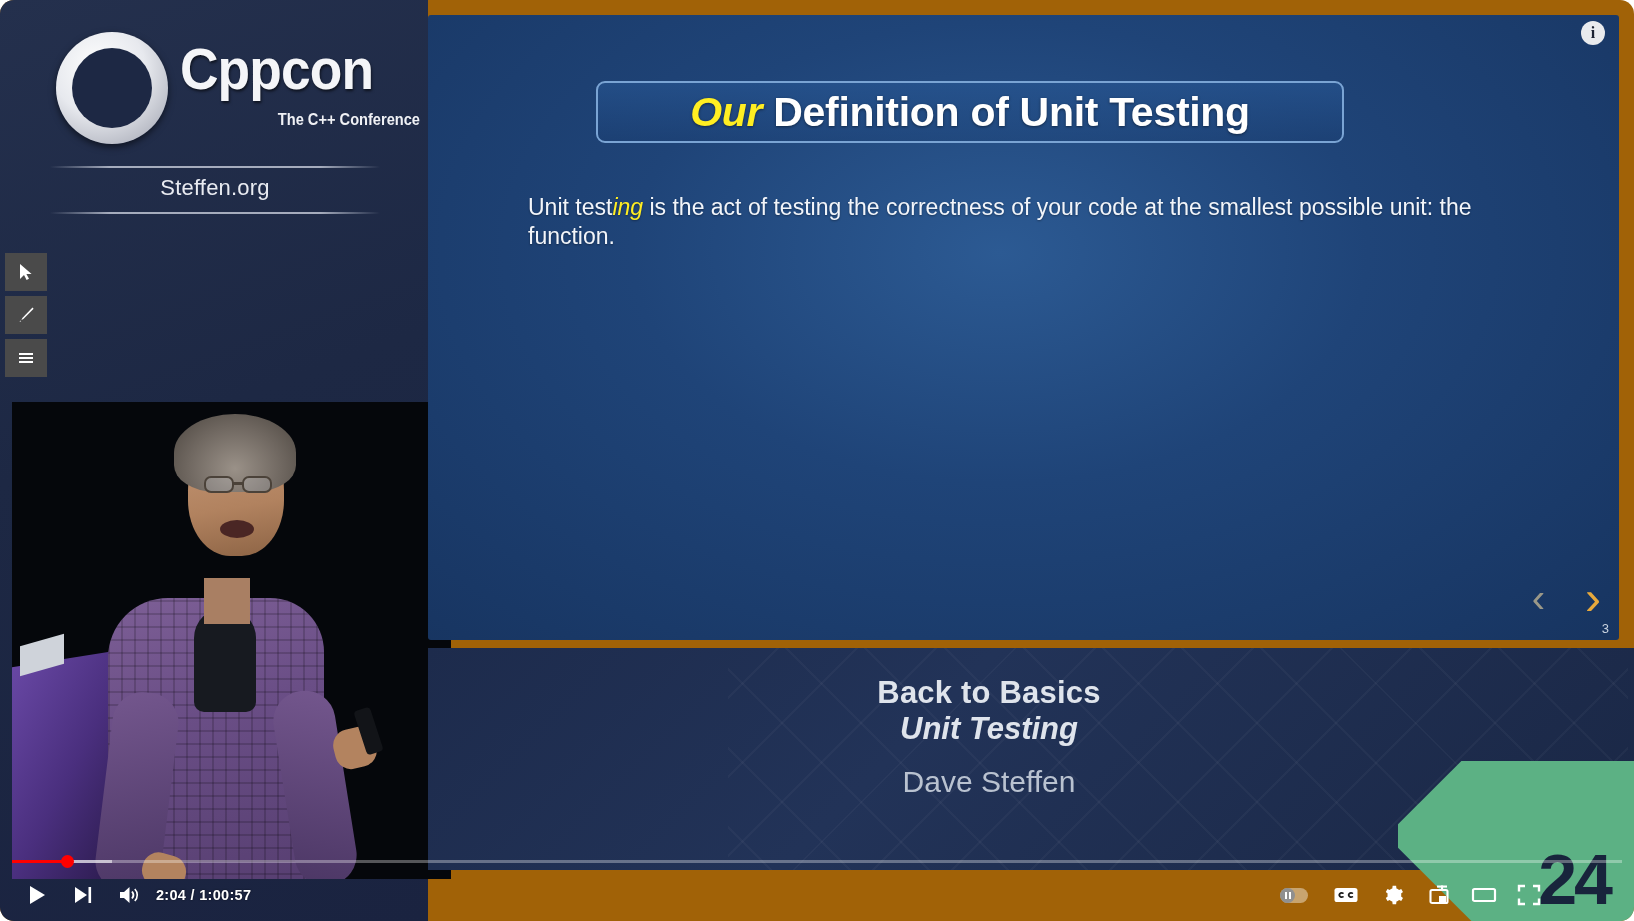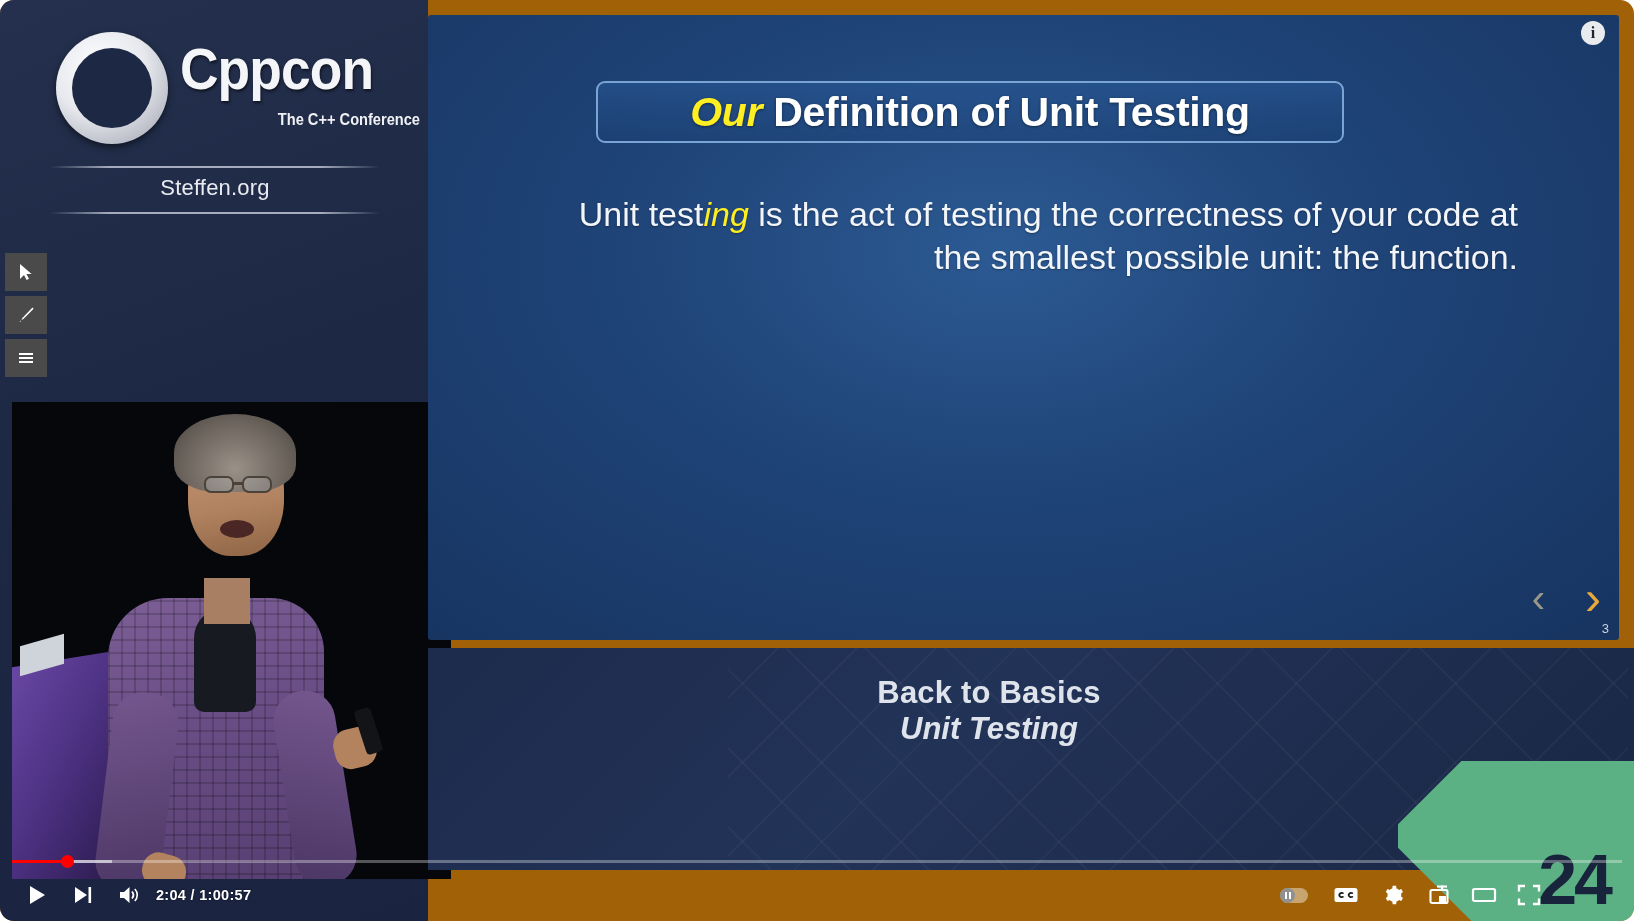--- a/index.html
+++ b/index.html
@@ -258,22 +258,22 @@
   }
   #slide-title {
     font-size: 41px; font-weight: bold; color: #ffffff;
     white-space: nowrap; letter-spacing: -.3px;
     text-shadow: 0 1px 3px rgba(0,0,0,.45);
   }
   #slide-title .em { color: #ffee22; font-style: italic; }
   #slide-body {
     position: absolute; left: 100px; top: 178px;
     width: 990px;
-    text-align: right;
-    font-size: 34px; color: #f2f5fa;
+    text-align: left;
+    font-size: 23px; color: #f2f5fa;
     line-height: 1.26;
     text-shadow: 0 1px 2px rgba(0,0,0,.35);
   }
   #slide-body .em { color: #ffee22; font-style: italic; }
 
   #slide-nav-prev {
     position: absolute; right: 74px; bottom: 22px;
     font-size: 40px; color: rgba(205,190,150,.72);
     font-family: "Liberation Sans", sans-serif;
     cursor: pointer; line-height: 1;
@@ -417,20 +417,21 @@
         <rect x="3" y="3" width="14" height="2" fill="#ffffff"></rect>
         <rect x="3" y="7" width="14" height="2" fill="#ffffff"></rect>
         <rect x="3" y="11" width="14" height="2" fill="#ffffff"></rect>
       </svg>
     </div>
   </div>
 
   <div id="talk-banner">
     <div id="talk-subtitle">Unit Testing</div>
     <div id="talk-title">Back to Basics</div>
+    <div id="talk-speaker">Dave Steffen</div>
   </div>
 
   <div id="watermark">
     <div id="wm-wedge"></div>
     <div id="wm-plus-v"></div>
     <div id="wm-plus-h"></div>
     <div id="wm-24">24</div>
   </div>
 
   <div id="progress-row">

